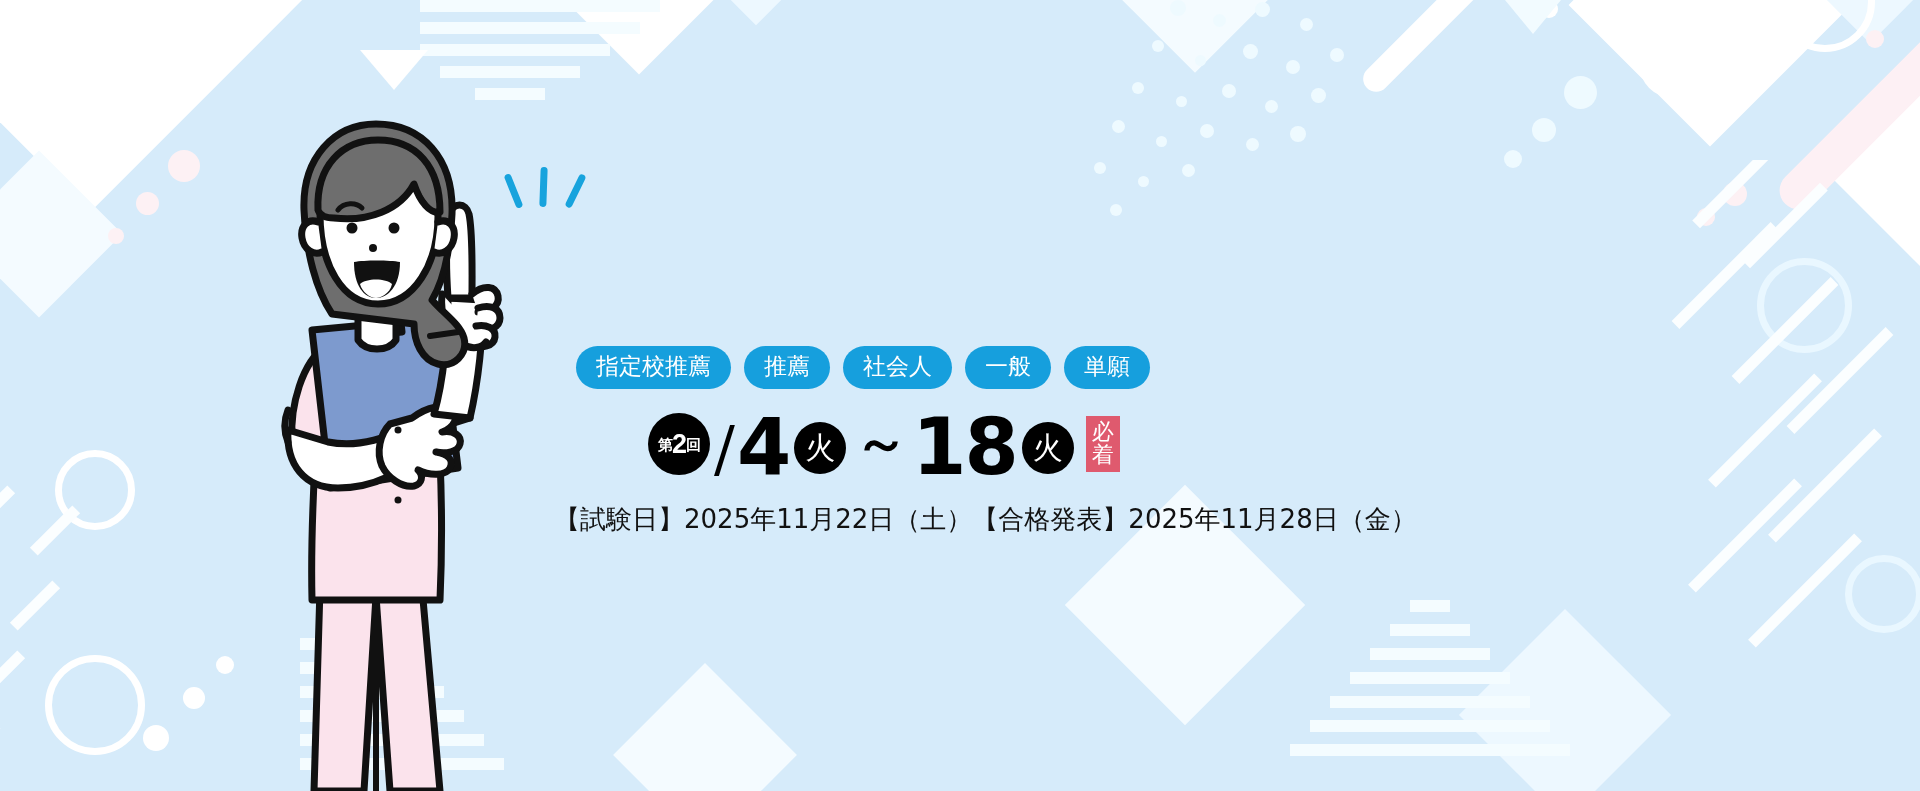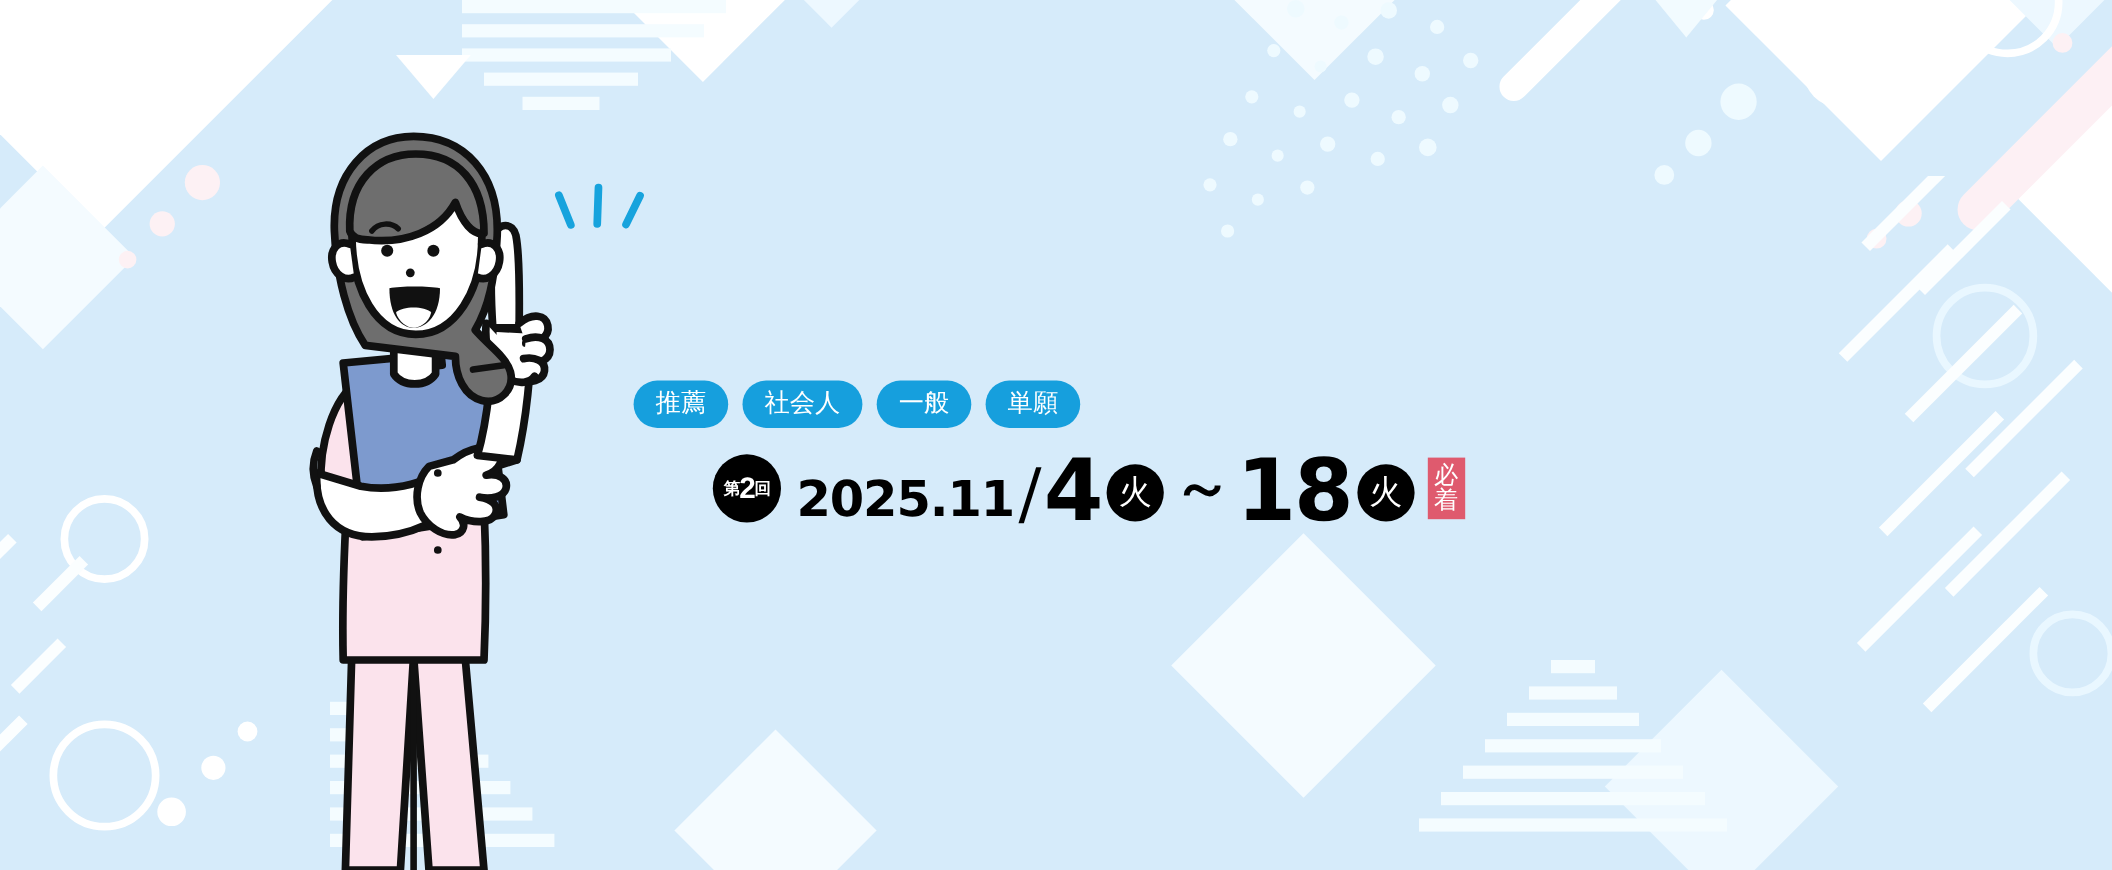--- a/index.html
+++ b/index.html
@@ -327,40 +327,41 @@
     <span class="s1"></span>
     <span class="s2"></span>
     <span class="s3"></span>
   </div>
 
   <div id="content">
 
 
 
     <div class="pills">
+      <span class="pill">指定校推薦</span>
       <span class="pill">推薦</span>
       <span class="pill">社会人</span>
       <span class="pill">一般</span>
       <span class="pill">単願</span>
     </div>
 
     <div class="daterow">
       <div class="round-badge">
         <span class="sm">第</span>
         <span class="big">2</span>
         <span class="sm">回</span>
       </div>
-      <div class="ym">2025.11</div>
       <div class="slash">/</div>
       <div class="daynum">4</div>
       <div class="dow">火</div>
       <div class="tilde">～</div>
       <div class="daynum">18</div>
       <div class="dow">火</div>
       <div class="must">
         <span>必</span>
         <span>着</span>
       </div>
     </div>
 
+    <div class="note">【試験日】2025年11月22日（土）【合格発表】2025年11月28日（金）</div>
   </div>
 
 </div>
 
 </body></html>

